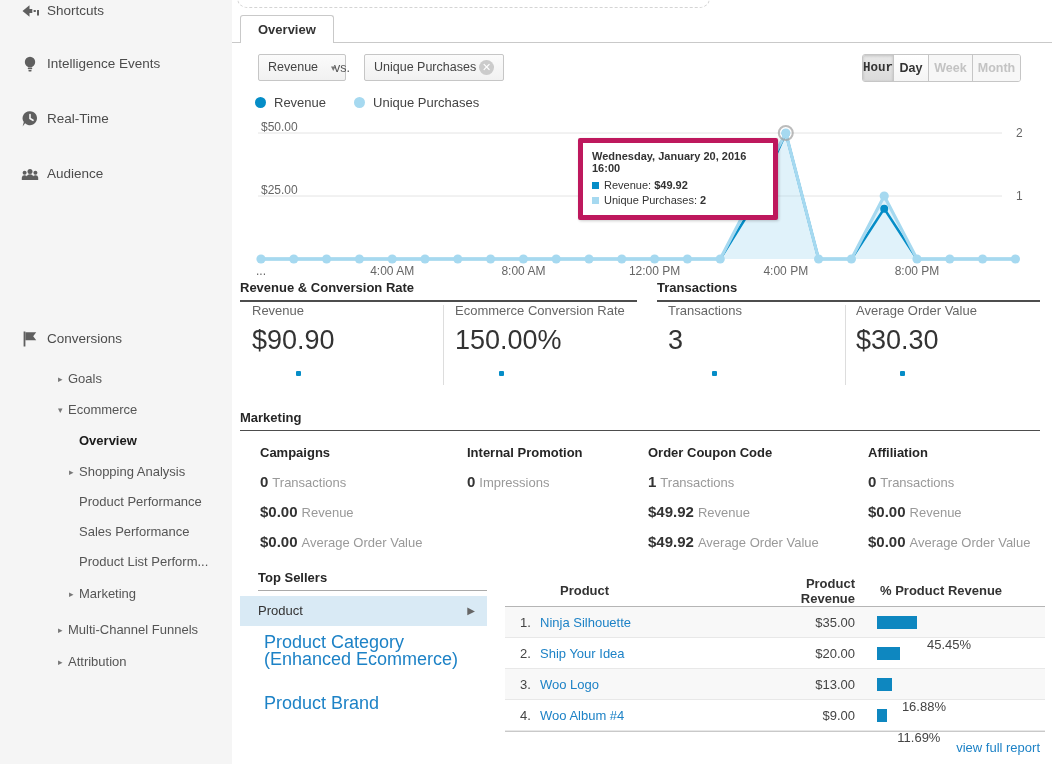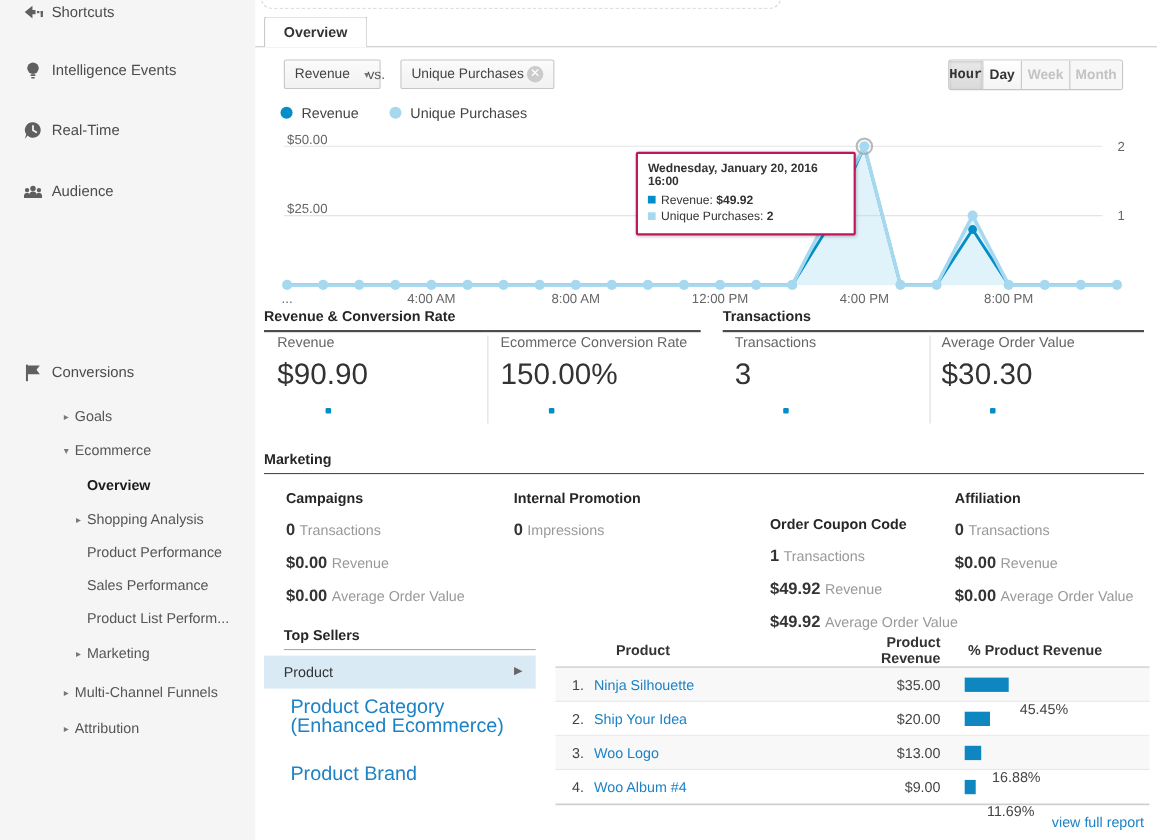--- a/index.html
+++ b/index.html
@@ -38,21 +38,21 @@
   .gran-btn:first-child { border-left:none; }
   .gran-active { background:linear-gradient(#e9e9e9,#dadada); color:#333; box-shadow:inset 0 1px 3px rgba(0,0,0,.18); }
   .gran-normal { background:linear-gradient(#ffffff,#f4f4f4); color:#333; }
   .gran-disabled { background:#f7f7f7; color:#c3c3c3; cursor:default; }
   
   .legend { position:absolute; left:255px; top:95px; display:flex; align-items:center; font-size:13px; color:#444; }
   .leg-dot { width:11px; height:11px; border-radius:50%; margin-right:8px; }
   .leg-item { display:flex; align-items:center; margin-right:28px; cursor:pointer; }
   .chartwrap { position:absolute; left:240px; top:112px; width:812px; height:172px; }
   .tooltip { position:absolute; left:338px; top:26px; width:200px; background:#fff;
-    border:2px solid #be185d; border-radius:2px; box-shadow:1px 1px 3px rgba(0,0,0,.2);
+    border:5px solid #be185d; border-radius:2px; box-shadow:1px 1px 3px rgba(0,0,0,.2);
     padding:7px 9px; font-size:11px; color:#333; z-index:5; }
   .tt-title { font-weight:bold; margin-bottom:4px; }
   .tt-row { line-height:15px; }
   .tt-sq { display:inline-block; width:7px; height:7px; margin-right:5px; }
   .tt-val { font-weight:bold; }
   
   .sec-head { position:absolute; font-size:13px; font-weight:bold; color:#262626;
     padding-bottom:5px; border-bottom:2px solid #4d4d4d; }
   .card { position:absolute; top:303px; width:180px; }
   .card-label { font-size:13px; color:#666; }
@@ -284,21 +284,21 @@
     <div class="mk-col" style="left: 260px;">
       <div class="mk-title">Campaigns</div>
       <div class="mk-row"><b>0</b>Transactions</div>
       <div class="mk-row"><b>$0.00</b>Revenue</div>
       <div class="mk-row"><b>$0.00</b>Average Order Value</div>
     </div>
     <div class="mk-col" style="left: 467px;">
       <div class="mk-title">Internal Promotion</div>
       <div class="mk-row"><b>0</b>Impressions</div>
     </div>
-    <div class="mk-col" style="left: 700px; margin-top: 24px;">
+    <div class="mk-col" style="left: 648px;">
       <div class="mk-title">Order Coupon Code</div>
       <div class="mk-row"><b>1</b>Transactions</div>
       <div class="mk-row"><b>$49.92</b>Revenue</div>
       <div class="mk-row"><b>$49.92</b>Average Order Value</div>
     </div>
     <div class="mk-col" style="left: 868px;">
       <div class="mk-title">Affiliation</div>
       <div class="mk-row"><b>0</b>Transactions</div>
       <div class="mk-row"><b>$0.00</b>Revenue</div>
       <div class="mk-row"><b>$0.00</b>Average Order Value</div>

